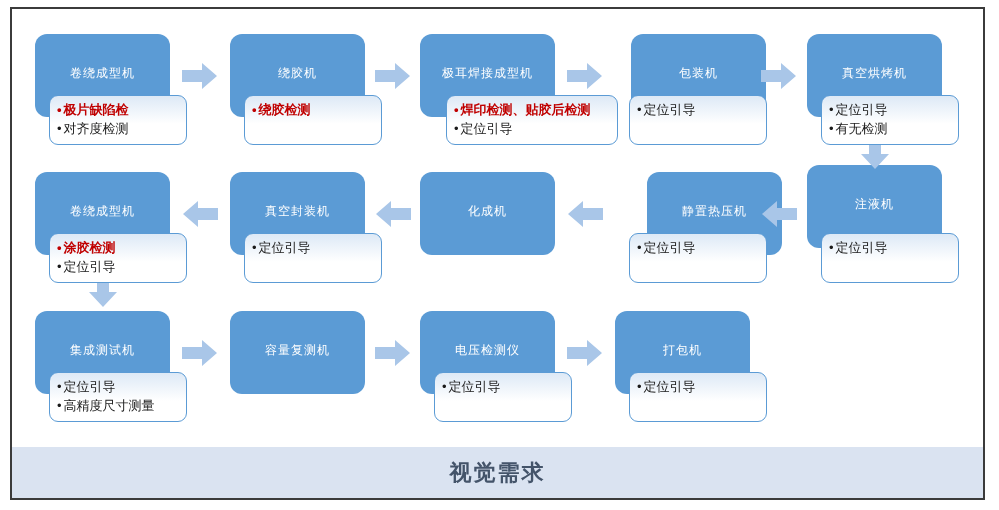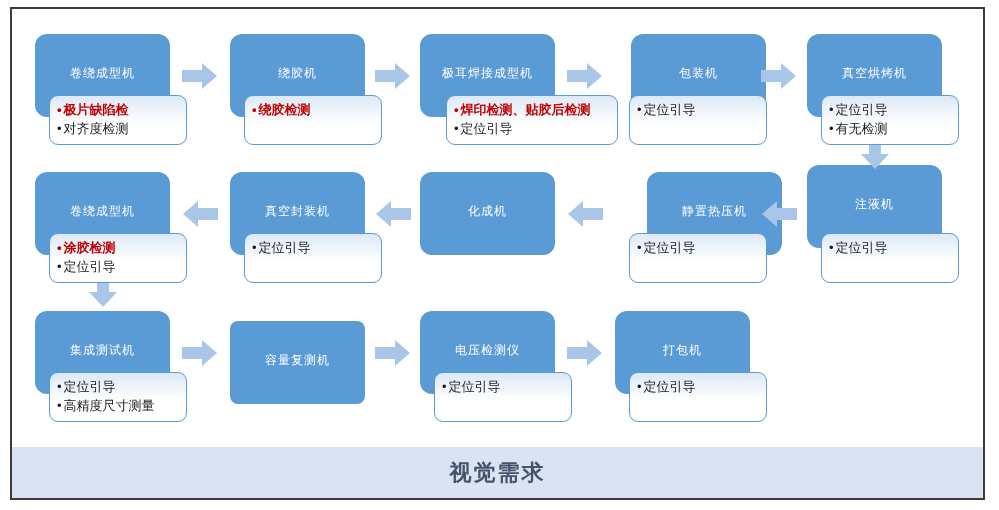--- a/index.html
+++ b/index.html
@@ -118,21 +118,21 @@
       <div class="arrow" style="left: 748.5px; top: 190.5px;"><svg width="36" height="28" viewBox="0 0 36 28">
           <polygon points="36,8 16,8 16,1 1,14 16,27 16,20 36,20" fill="#a9c6e8"></polygon>
         </svg></div>
       <div class="machine" style="left: 23px; top: 302px;">
         <span class="machine-label">集成测试机</span>
       </div>
       <div class="callout" style="left: 37px; top: 363px; width: 138px;">
         <div class="bullet-line"><span class="dot">•</span><span>定位引导</span></div>
         <div class="bullet-line"><span class="dot">•</span><span>高精度尺寸测量</span></div>
       </div>
-      <div class="machine" style="left: 218px; top: 312px; border-radius: 8px;">
+      <div class="machine" style="left: 218px; top: 302px;">
         <span class="machine-label">容量复测机</span>
       </div>
       <div class="machine" style="left: 408px; top: 302px;">
         <span class="machine-label">电压检测仪</span>
       </div>
       <div class="callout" style="left: 422px; top: 363px; width: 138px;">
         <div class="bullet-line"><span class="dot">•</span><span>定位引导</span></div>
       </div>
       <div class="machine" style="left: 603px; top: 302px;">
         <span class="machine-label">打包机</span>

